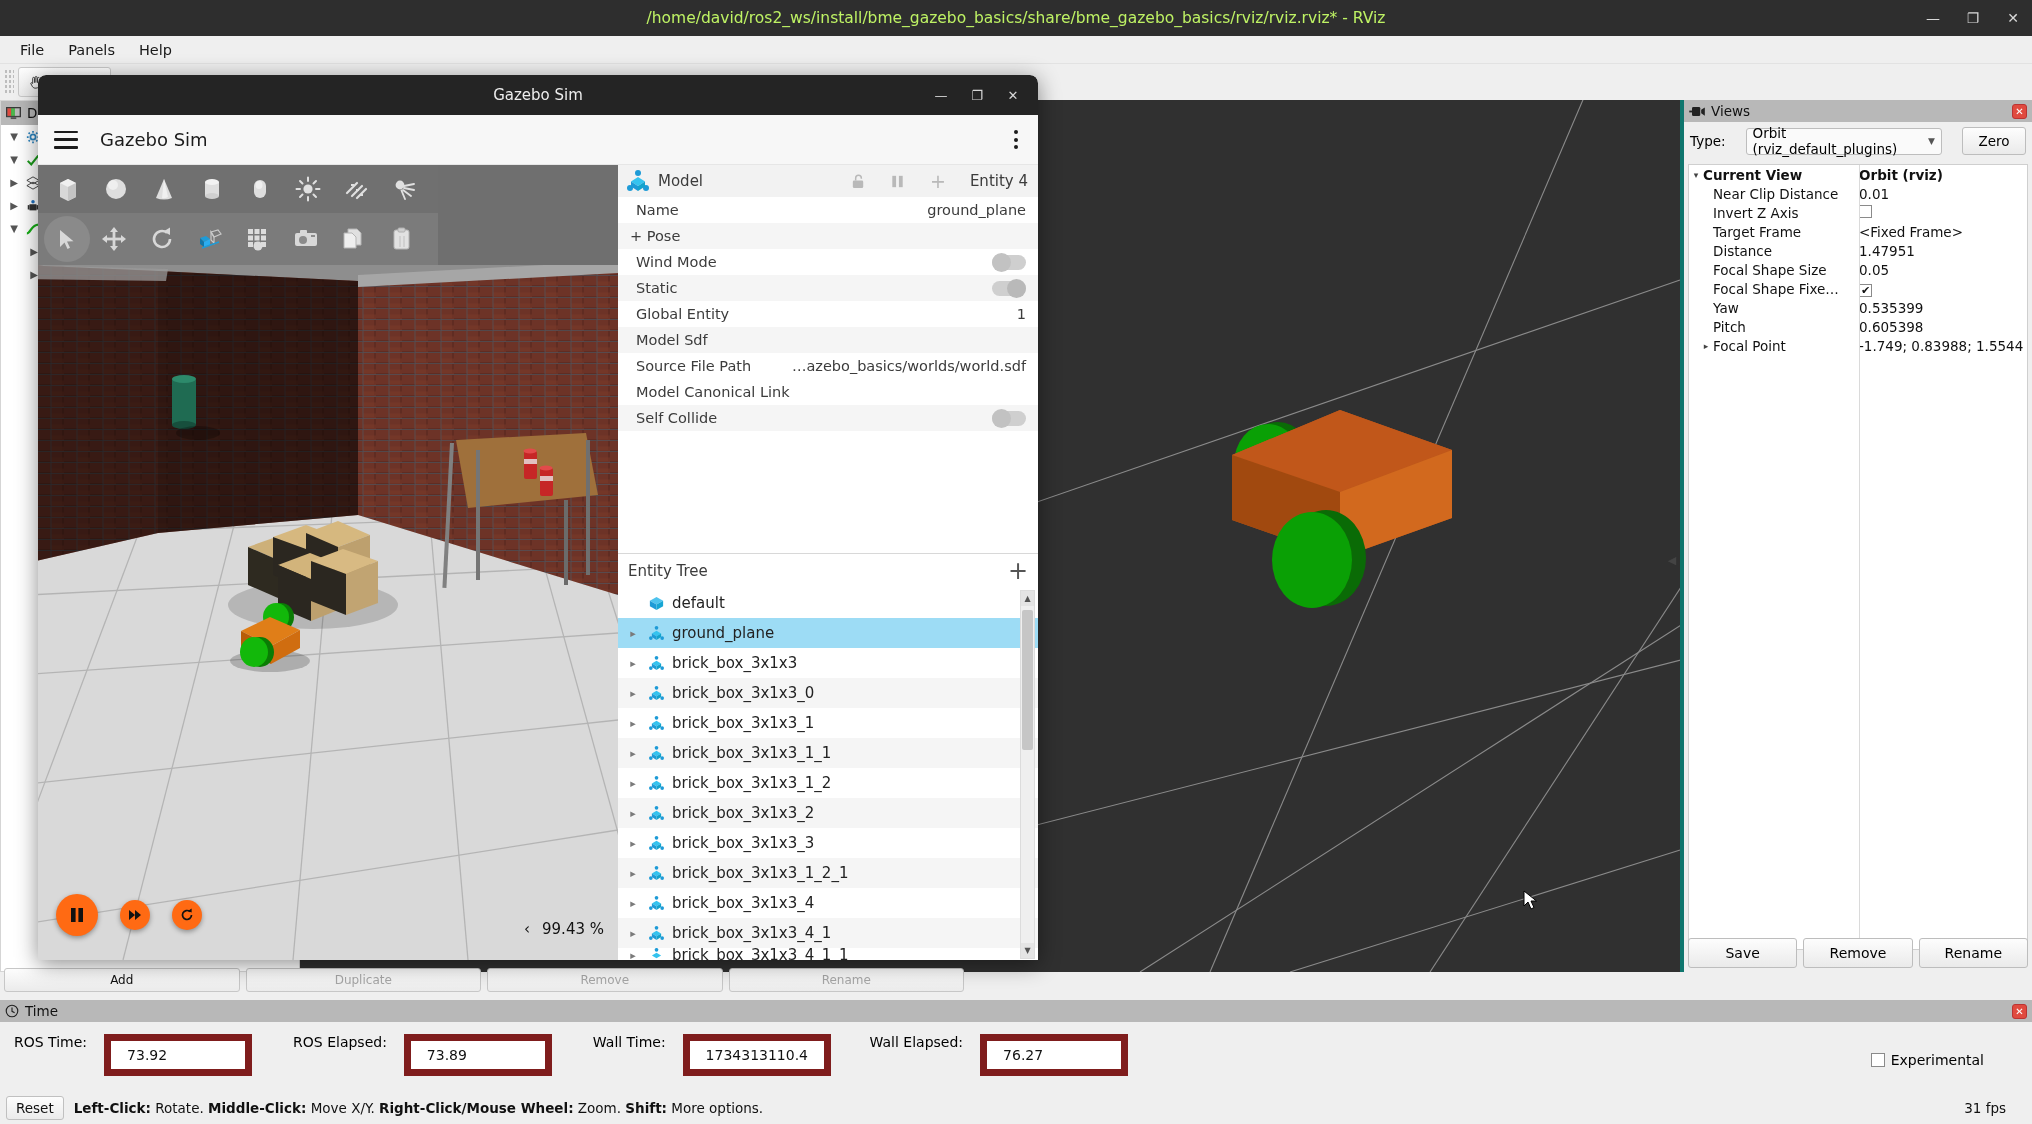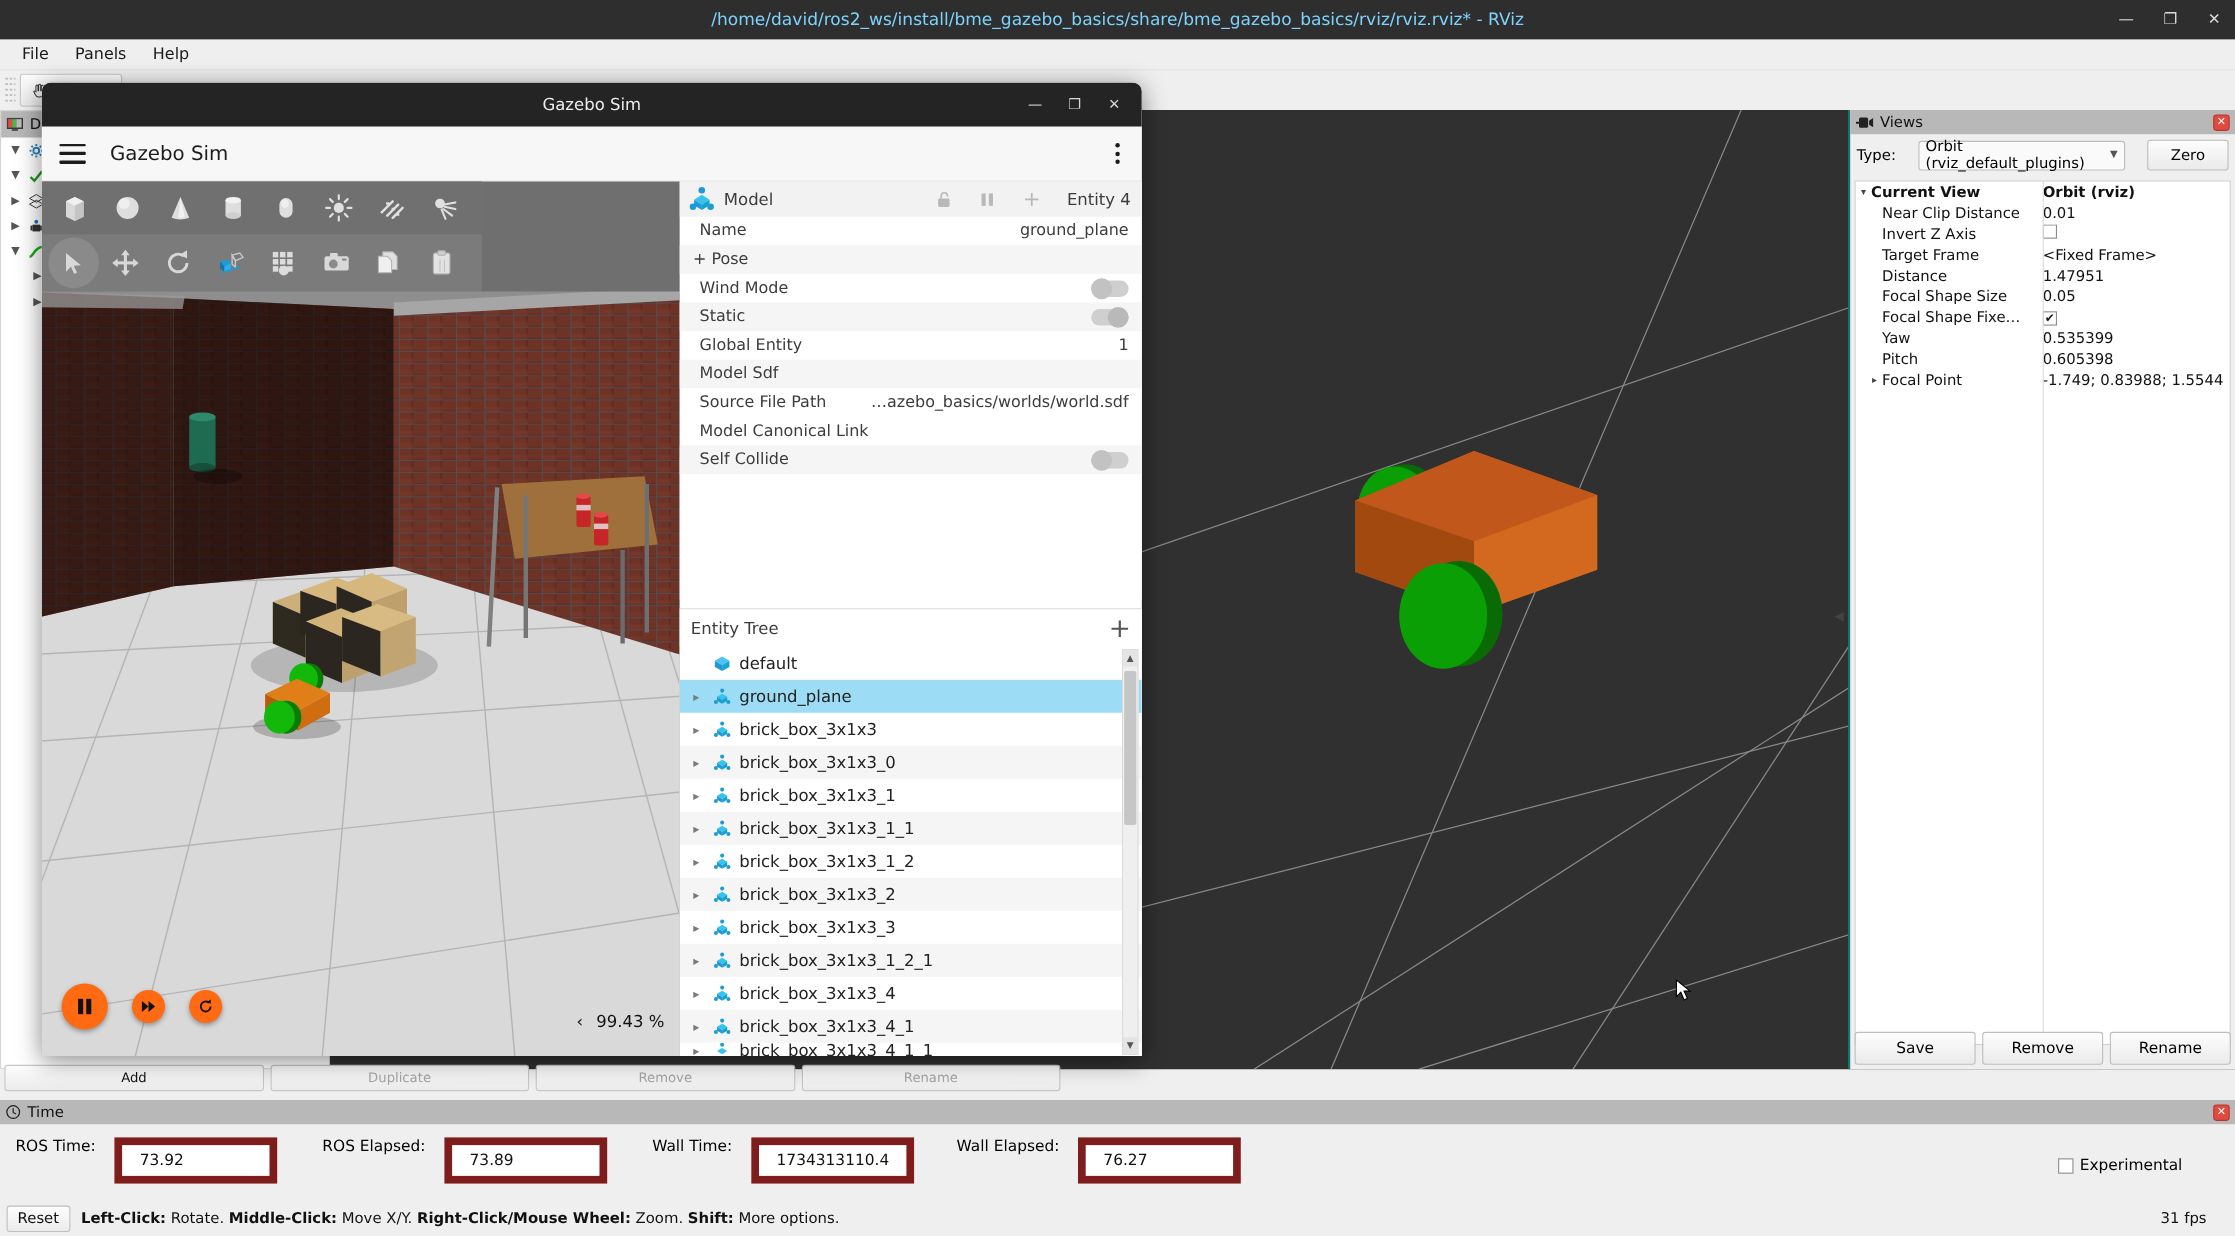--- a/index.html
+++ b/index.html
@@ -7,21 +7,21 @@
     font-family:"DejaVu Sans", sans-serif; }
   body{ background:#efefef; position:relative; }
 
   
   #rviz-titlebar{
     position:absolute; left:0; top:0; width:2032px; height:36px;
     background:#2e2e2e; color:#cfcfcf; display:flex; align-items:center;
     font-size:15.5px;
   }
   #rviz-title-text{ position:absolute; left:0; right:0; text-align:center;
-    color:#7dd3fc; font-size:15.5px; }
+    color:#bef264; font-size:15.5px; }
   .winbtns{ position:absolute; right:10px; display:flex; gap:22px; align-items:center; }
   .winbtn{ width:18px; height:18px; color:#d8d8d8; font-size:14px;
     display:flex; align-items:center; justify-content:center; cursor:pointer;}
 
   #rviz-menubar{ position:absolute; left:0; top:36px; width:2032px; height:28px;
     background:#efefef; display:flex; align-items:center; padding-left:8px; gap:0px;
     font-size:14.5px; color:#1a1a1a; border-bottom:1px solid #e2e2e2;}
   .menu-item{ padding:3px 12px; cursor:pointer; }
 
   
@@ -44,33 +44,33 @@
   .tw{ width:14px; text-align:center; color:#555; font-size:10px; }
 
   
   #rviz-render{ position:absolute; left:300px; top:100px; right:0; width:1732px;
     height:872px; background:#303030; overflow:hidden;}
   #rviz-3d{ position:absolute; left:660px; top:0; width:1072px; height:872px;
     background:#303030; overflow:hidden;}
 
   
   #views-panel{ position:absolute; right:0; top:100px; width:352px; height:872px;
-    background:#efefef; border-left:2px solid #0f766e; }
+    background:#efefef; border-left:4px solid #0f766e; }
   #views-header{ height:22px; background:#b8b8b8; display:flex; align-items:center;
     padding:0 5px; font-size:13.5px; color:#111; }
   #views-header .close{ margin-left:auto; width:15px; height:15px; border-radius:3px;
     background:#e04a3f; color:#fff; font-size:10px; display:flex;
     align-items:center; justify-content:center; border:1px solid #b33; cursor:pointer;}
   #views-type-row{ display:flex; align-items:center; gap:20px; padding:5px 6px;
     font-size:13.5px; }
   #views-type-combo{ flex:1; height:27px; border:1px solid #bdbdbd; border-radius:3px;
     background:#fafafa; display:flex; align-items:center; padding:0 6px;
     font-size:13.5px; cursor:pointer;}
   #views-type-combo .caret{ margin-left:auto; color:#555; font-size:9px; }
-  #views-zero{ width:74px; height:28px; border:1px solid #bdbdbd; border-radius:3px;
+  #views-zero{ width:64px; height:28px; border:1px solid #bdbdbd; border-radius:3px;
     background:linear-gradient(#fdfdfd,#eaeaea); font-size:13.5px; cursor:pointer;
     display:flex; align-items:center; justify-content:center;}
   #views-tree{ margin:4px 4px 0 4px; background:#fff; border:1px solid #cfcfcf;
     height:786px; font-size:13.5px; position:relative; }
   .vrow{ display:flex; height:19px; align-items:center; }
   .vrow .k{ width:170px; display:flex; align-items:center; white-space:nowrap;
     color:#111; }
   .vrow .v{ flex:1; color:#111; white-space:nowrap; overflow:hidden; }
   .vrow.hdr .k, .vrow.hdr .v{ font-weight:bold; }
   .vtw{ width:14px; display:inline-block; text-align:center; color:#444; font-size:9px;}

